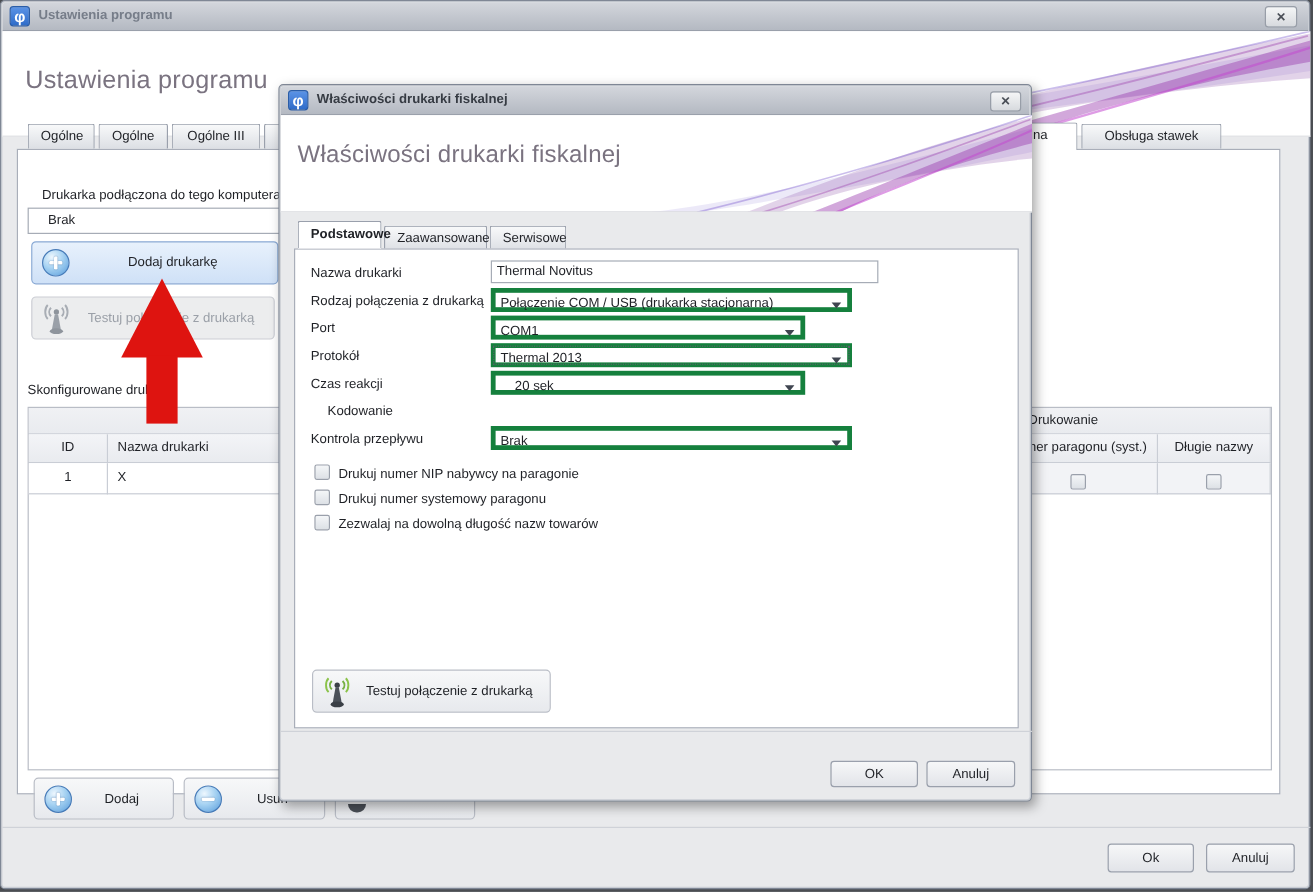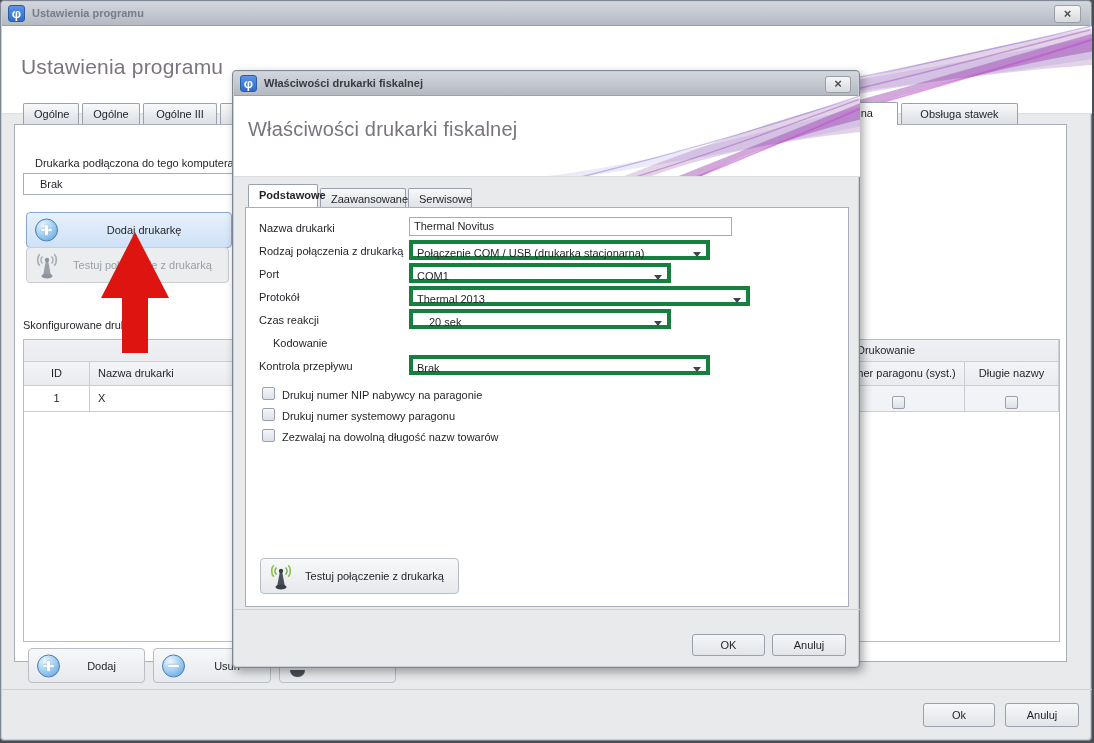--- a/index.html
+++ b/index.html
@@ -92,21 +92,21 @@
     <div class="tab" style="left:219px;top:102px;width:62px;">Ogólne IV</div>
 
     <div class="tab active" style="left:762px;top:101px;width:135px;">Drukarka fiskalna</div>
     <div class="tab" style="left:900px;top:102px;width:117px;">Obsługa stawek VAT</div>
 
     <div class="panel" style="left:13px;top:123px;width:1053px;height:538px;"></div>
 
     <div class="field-label" style="left:22px;top:153px;margin-left:12px;">Drukarka podłączona do tego komputera</div>
     <div class="textbox" style="left:22px;top:172px;width:390px;height:22px;line-height:20px;padding-left:16px;">Brak</div>
 
-    <div class="btn highlight" style="left:25px;top:211px;width:206px;height:36px;text-decoration:underline;">
+    <div class="btn highlight" style="left:25px;top:200px;width:206px;height:36px;text-decoration:underline;">
       <span class="circle-icon">
           <span class="h"></span>
           <span class="v"></span>
         </span>
       <span class="btn-label">Dodaj drukarkę</span>
     </div>
 
     <div class="btn disabled" style="left:25px;top:246px;width:203px;height:36px;">
       <svg style="position:absolute;left:6px;top:4px;" width="28" height="28" viewBox="0 0 28 28">
         <circle cx="14" cy="8" r="2.2" fill="#8e949c"></circle>
@@ -201,21 +201,21 @@
     <div class="field-label" style="left:26px;top:148px;">Nazwa drukarki</div>
     <div class="textbox" style="left:176px;top:146px;width:323px;">Thermal Novitus</div>
 
     <div class="field-label" style="left:26px;top:171px;">Rodzaj połączenia z drukarką</div>
     <div class="combo" style="left:176px;top:169px;width:301px;"><span>Połączenie COM / USB (drukarka stacjonarna)</span><span class="arrow"></span></div>
 
     <div class="field-label" style="left:26px;top:194px;">Port</div>
     <div class="combo" style="left:176px;top:192px;width:262px;"><span>COM1</span><span class="arrow"></span></div>
 
     <div class="field-label" style="left:26px;top:217px;">Protokół</div>
-    <div class="combo focused" style="left:176px;top:215px;width:341px;"><span>Thermal 2013</span><span class="arrow"></span></div>
+    <div class="combo focused" style="left:176px;top:215px;width:301px;"><span>Thermal 2013</span><span class="arrow"></span></div>
 
     <div class="field-label" style="left:26px;top:240px;">Czas reakcji</div>
     <div class="combo" style="left:176px;top:238px;width:262px;padding-left:16px;"><span>20 sek</span><span class="arrow"></span></div>
 
     <div class="field-label" style="left:40px;top:263px;">Kodowanie</div>
 
     <div class="field-label" style="left:26px;top:286px;">Kontrola przepływu</div>
     <div class="combo" style="left:176px;top:284px;width:301px;"><span>Brak</span><span class="arrow"></span></div>
 
     <span class="checkbox" style="position:absolute;left:29px;top:316px;"></span>

